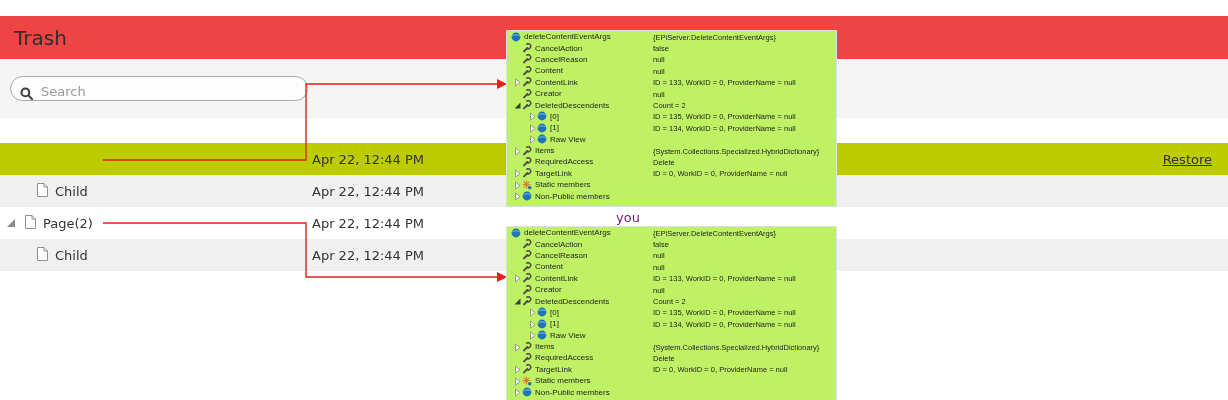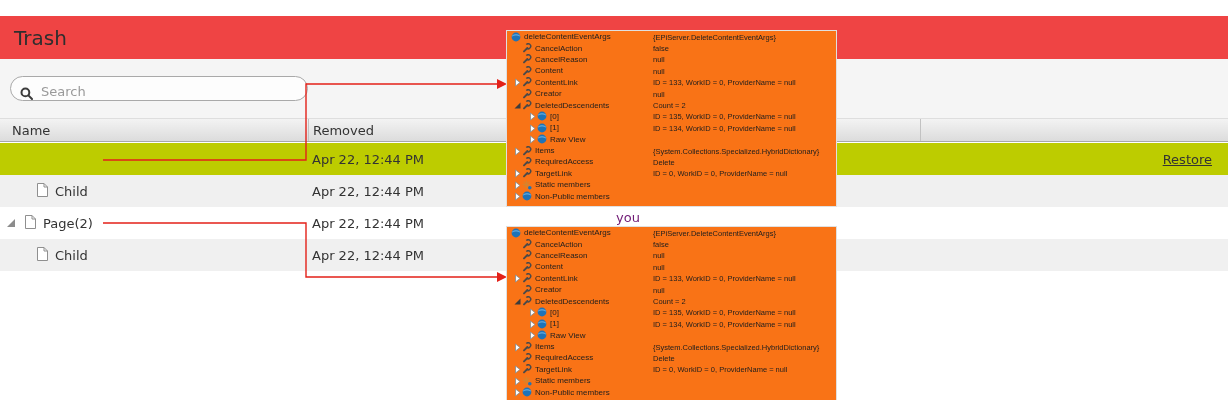--- a/index.html
+++ b/index.html
@@ -45,21 +45,21 @@
   .cell-name.child{padding-left:36px;}
   .cell-removed{position:absolute;left:312px;top:0;height:100%;display:flex;align-items:center;}
   .restore{position:absolute;right:16px;top:0;height:100%;display:flex;align-items:center;
            color:#333;text-decoration:underline;cursor:pointer;}
 
   
   .caption{position:absolute;left:616px;top:210px;font-size:13px;color:#701a75;z-index:1;text-align:right;}
   .arrows{position:absolute;left:0;top:0;width:1228px;height:400px;z-index:5;pointer-events:none;}
 
   
-  .inspector{position:absolute;left:506px;width:331px;height:177px;background:#f97316;
+  .inspector{position:absolute;left:506px;width:331px;height:177px;background:#bef264;
              border:1px solid #e0e0e0;z-index:10;box-sizing:border-box;
              font-family:"Liberation Sans",sans-serif;}
   .ins-row{position:relative;height:11.4px;display:flex;align-items:center;white-space:nowrap;}
   .ins-tri{width:9px;height:9px;flex:0 0 auto;}
   .ins-icon{width:10px;height:10px;margin-right:3px;flex:0 0 auto;}
   .ins-name{font-size:8px;color:#1e1e1e;}
   .ins-value{position:absolute;left:146px;top:50%;transform:translateY(-50%);
              font-size:7.5px;color:#1e1e1e;}
 </style>
 </head>
@@ -74,25 +74,20 @@
   <div class="toolbar">
     <div class="search-pill">
       <svg width="13" height="13" viewBox="0 0 13 13">
         <circle cx="5.4" cy="5.4" r="3.9" fill="none" stroke="#3c3c3c" stroke-width="2"></circle>
         <line x1="8.4" y1="8.4" x2="12" y2="12" stroke="#3c3c3c" stroke-width="2" stroke-linecap="round"></line>
       </svg>
       <input type="text" value="" placeholder="Search" style="">
     </div>
   </div>
 
-  <div class="grid-header">
-    <div class="gh-cell gh-name">Name</div>
-    <div class="gh-cell gh-removed">Removed</div>
-    <div class="gh-cell gh-actions"></div>
-  </div>
 
   <div class="tbody">
       <div class="trow selected">
         <div class="cell-removed">Apr 22, 12:44 PM</div>
         <a class="restore">Restore</a>
       </div>
       <div class="trow">
         <div class="cell-name child">
           <span><svg class="doc" width="13" height="16" viewBox="0 0 13 16">
               <path d="M1.5 1.5 h6.5 l3.5 3.5 v9.5 h-10 z" fill="#fff" stroke="#8f8f8f"></path>

